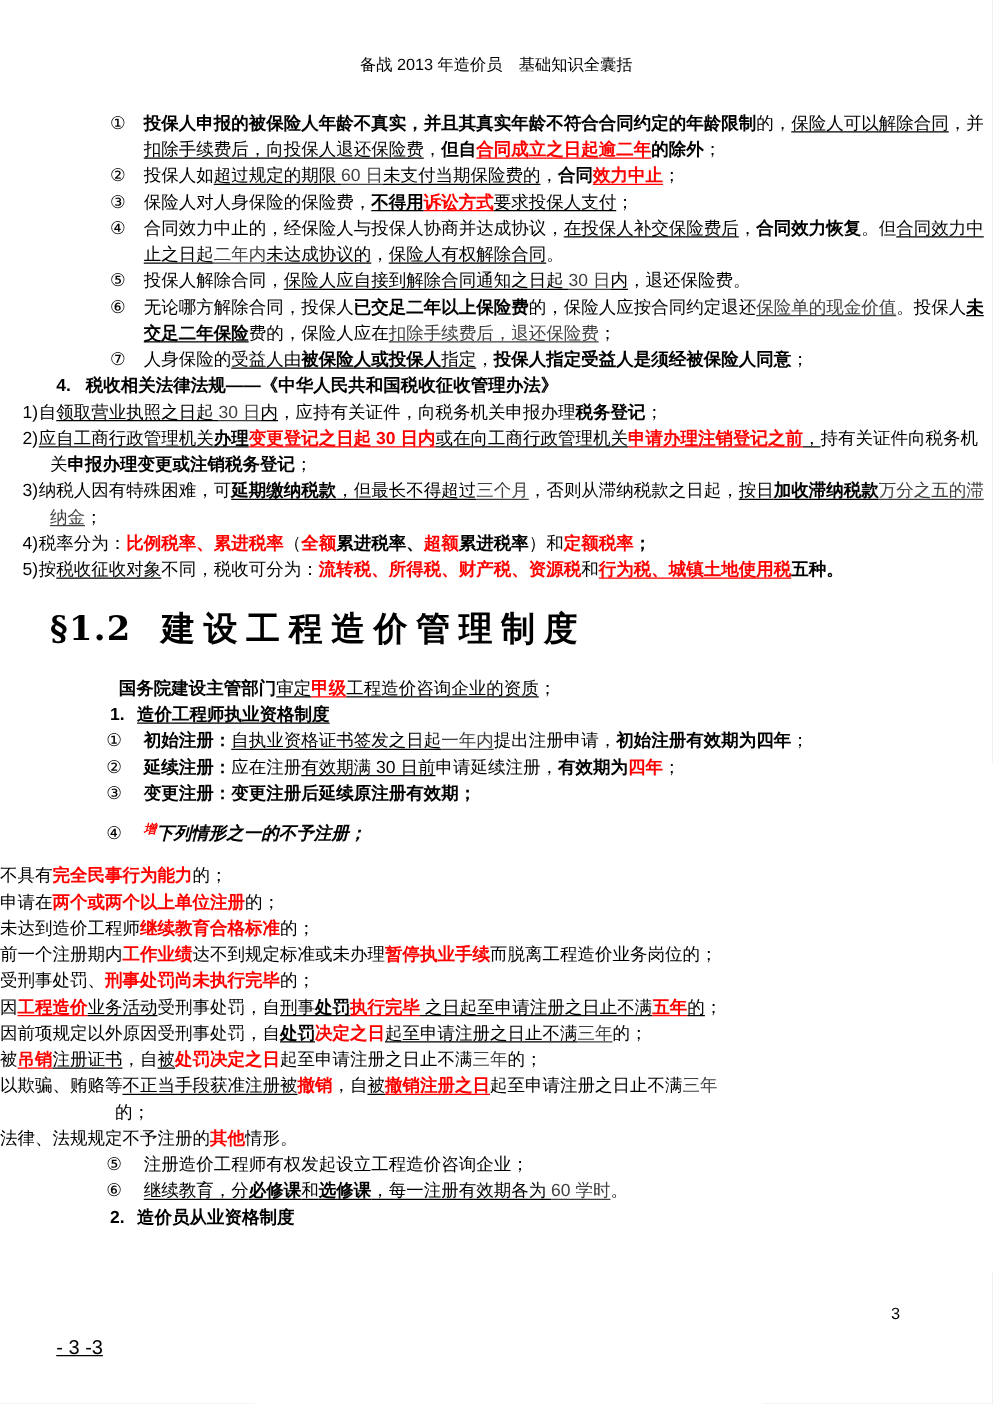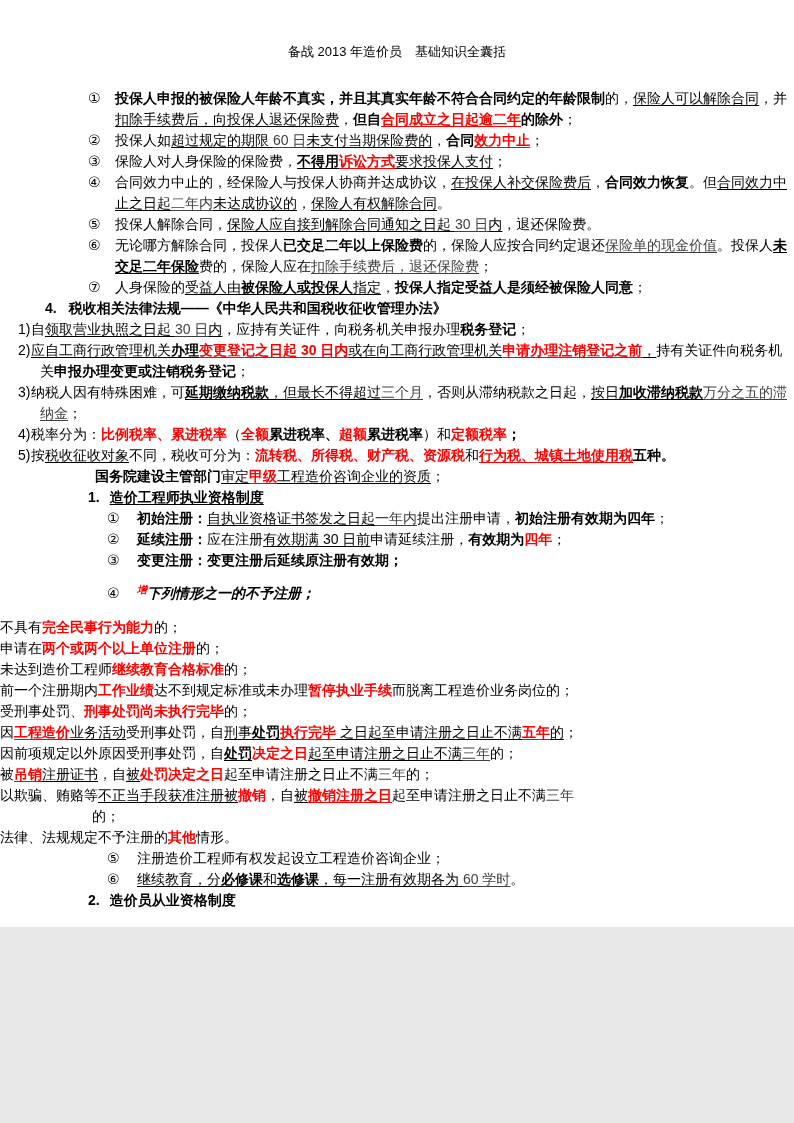--- a/index.html
+++ b/index.html
@@ -1,18 +1,18 @@
 <!DOCTYPE html>
 <html><head>
 <meta charset="utf-8">
 <style>
   html,body{margin:0;padding:0;background:#e8e8e8;}
   .page{
     position:relative;
-    width:794px;height:927px;
+    width:794px;height:1123px;
     margin:0 auto;
     background:#ffffff;
     font-family:"Liberation Sans","DejaVu Sans",sans-serif;
     font-size:14px;line-height:21px;color:#000;
     overflow:hidden;
   }
   .content{padding-top:44px;}
   .hdr{
     text-align:center;font-size:13px;line-height:16px;
     margin-bottom:28px;color:#000;
@@ -22,21 +22,21 @@
   .s-b{font-weight:700;}
   .s-r{color:#404040;}
   .s-u{text-decoration:underline;text-underline-offset:2px;}
   .s-br{font-weight:700;color:#ff0000;}
   .s-sup{color:#ff0000;font-weight:700;font-size:10px;vertical-align:5px;letter-spacing:0;}
   .s-ind{margin-left:92px;}
   .s-ls{letter-spacing:7px;}
   
   .circ1{padding-left:115px;text-indent:-27px;}
   .circ1 .mk{display:inline-block;width:27px;text-indent:0;}
-  .circ2{padding-left:115px;text-indent:-30px;margin-left:22px;}
+  .circ2{padding-left:115px;text-indent:-30px;}
   .circ2 .mk{display:inline-block;width:30px;text-indent:0;}
   .h4{margin-left:45px;font-weight:700;}
   .h4 .mk{margin-right:12px;}
   .tax{padding-left:40px;text-indent:-22px;}
   .tax .mk{display:inline-block;width:13px;text-indent:0;}
   .sec{
     margin:20px 0 18px 40px;
     font-family:"DejaVu Serif","Liberation Serif",serif;
     font-weight:700;font-size:27px;line-height:36px;
   }
@@ -66,20 +66,21 @@
         <div class="blk circ1"><span class="mk">④</span><span>合同效力中止的，经保险人与投保人协商并达成协议，</span><span class="s-u">在投保人补交保险费后</span><span>，</span><span class="s-b">合同效力恢复</span><span>。但</span><span class="s-u">合同效力中止之日起</span><span class="s-r s-u">二年内</span><span class="s-u">未达成协议的</span><span>，</span><span class="s-u">保险人有权解除合同</span><span>。</span></div>
         <div class="blk circ1"><span class="mk">⑤</span><span>投保人解除合同，</span><span class="s-u">保险人应自接到解除合同通知之日起 </span><span class="s-r s-u">30 日</span><span class="s-u">内</span><span>，退还保险费。</span></div>
         <div class="blk circ1"><span class="mk">⑥</span><span>无论哪方解除合同，投保人</span><span class="s-b">已交足二年以上保险费</span><span>的，保险人应按合同约定退还</span><span class="s-r s-u">保险单的现金价值</span><span>。投保人</span><span class="s-b s-u">未交足二年保险</span><span>费的，保险人应在</span><span class="s-r s-u">扣除手续费后，退还保险费</span><span>；</span></div>
         <div class="blk circ1"><span class="mk">⑦</span><span>人身保险的</span><span class="s-u">受益人由</span><span class="s-b s-u">被保险人或投保人</span><span class="s-u">指定</span><span>，</span><span class="s-b">投保人指定受益人是须经被保险人同意</span><span>；</span></div>
         <div class="blk h4"><span class="mk">4.</span><span class="s-b">税收相关法律法规——《中华人民共和国税收征收管理办法》</span></div>
         <div class="blk tax"><span class="mk">1)</span><span>自</span><span class="s-u">领取营业执照之日起 </span><span class="s-r s-u">30 日</span><span class="s-u">内</span><span>，应持有关证件，向税务机关申报办理</span><span class="s-b">税务登记</span><span>；</span></div>
         <div class="blk tax"><span class="mk">2)</span><span class="s-u">应自工商行政管理机关</span><span class="s-b s-u">办理</span><span class="s-br s-u">变更登记之日起 30 日内</span><span class="s-u">或在向工商行政管理机关</span><span class="s-br s-u">申请办理注销登记之前</span><span class="s-u">，</span><span>持有关证件向税务机关</span><span class="s-b">申报办理变更或注销税务登记</span><span>；</span></div>
         <div class="blk tax"><span class="mk">3)</span><span>纳税人因有特殊困难，可</span><span class="s-b s-u">延期缴纳税款</span><span class="s-u">，但最长不得超过</span><span class="s-r s-u">三个月</span><span>，否则从滞纳税款之日起，</span><span class="s-u">按日</span><span class="s-b s-u">加收滞纳税款</span><span class="s-r s-u">万分之五的滞纳金</span><span>；</span></div>
         <div class="blk tax"><span class="mk">4)</span><span>税率分为：</span><span class="s-br">比例税率、累进税率</span><span>（</span><span class="s-br">全额</span><span class="s-b">累进税率、</span><span class="s-br">超额</span><span class="s-b">累进税率</span><span>）和</span><span class="s-br">定额税率</span><span class="s-b">；</span></div>
         <div class="blk tax"><span class="mk">5)</span><span>按</span><span class="s-u">税收征收对象</span><span>不同，税收可分为：</span><span class="s-br">流转税、所得税、财产税、资源税</span><span>和</span><span class="s-br s-u">行为税、城镇土地使用税</span><span class="s-b">五种。</span></div>
+        <div class="blk sec"><span class="mk">§1.2</span><span class="s-ls">建设工程造价管理制度</span></div>
         <div class="blk para"><span class="s-b">国务院建设主管部门</span><span class="s-u">审定</span><span class="s-br s-u">甲级</span><span class="s-u">工程造价咨询企业的资质</span><span>；</span></div>
         <div class="blk h1n"><span class="mk">1.</span><span class="s-b s-u">造价工程师执业资格制度</span></div>
         <div class="blk circ2"><span class="mk">①</span><span class="s-b">初始注册：</span><span class="s-u">自执业资格证书签发之日起</span><span class="s-r s-u">一年内</span><span>提出注册申请，</span><span class="s-b">初始注册有效期为四年</span><span>；</span></div>
         <div class="blk circ2"><span class="mk">②</span><span class="s-b">延续注册：</span><span>应在注册</span><span class="s-u">有效期满 30 日前</span><span>申请延续注册，</span><span class="s-b">有效期为</span><span class="s-br">四年</span><span>；</span></div>
         <div class="blk circ2"><span class="mk">③</span><span class="s-b">变更注册：变更注册后延续原注册有效期；</span></div>
         <div class="blk circ2 sp-a sp-b"><span class="mk">④</span><span class="s-sup">增</span><span class="s-b">下列情形之一的不予注册；</span></div>
         <div class="blk sub"><span class="mk">a)</span><span>不具有</span><span class="s-br">完全民事行为能力</span><span>的；</span></div>
         <div class="blk sub"><span class="mk">b)</span><span>申请在</span><span class="s-br">两个或两个以上单位注册</span><span>的；</span></div>
         <div class="blk sub"><span class="mk">c)</span><span>未达到造价工程师</span><span class="s-br">继续教育合格标准</span><span>的；</span></div>
         <div class="blk sub"><span class="mk">d)</span><span>前一个注册期内</span><span class="s-br">工作业绩</span><span>达不到规定标准或未办理</span><span class="s-br">暂停执业手续</span><span>而脱离工程造价业务岗位的；</span></div>

